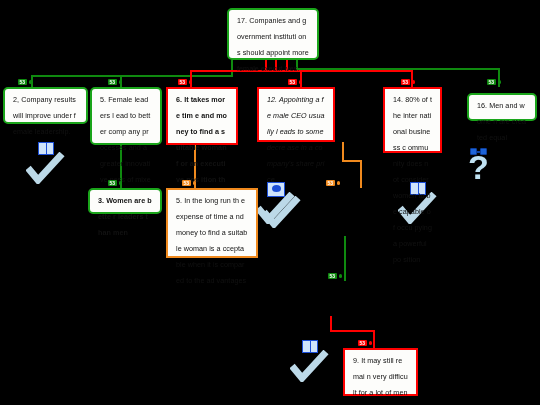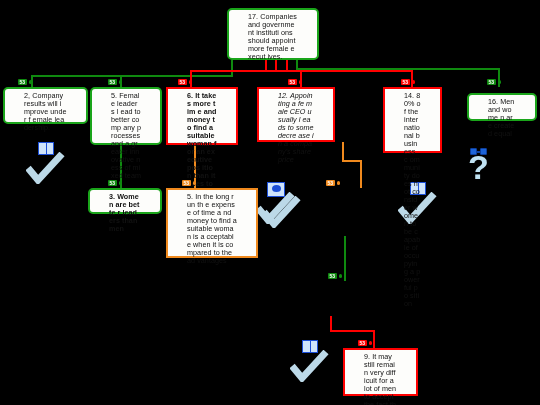--- a/index.html
+++ b/index.html
@@ -1,22 +1,22 @@
 <!DOCTYPE html>
 <html><head>
 <meta charset="utf-8">
 <style>
   html,body{margin:0;padding:0;background:#000;}
   body{width:540px;height:405px;overflow:hidden;position:relative;
        font-family:"Liberation Sans","DejaVu Sans",sans-serif;}
   #stage{position:relative;width:540px;height:405px;background:#000;}
 
   .node{position:absolute;background:#fdfdfb;border:2px solid #1aa51a;
-        border-radius:5px;box-sizing:border-box;padding:3px 19px;
-        font-size:7.2px;line-height:8px;color:#111;letter-spacing:.05px;
+        border-radius:5px;box-sizing:border-box;padding:3px 8px;
+        font-size:7.2px;line-height:16px;color:#111;letter-spacing:.05px;
         word-break:break-all;z-index:6;}
   .node.red{border-color:#ff0000;border-radius:0;}
   .node.orange{border-color:#f08a1e;border-radius:0;}
   .node.green{border-color:#1aa51a;border-radius:5px;}
 
   
   .ln{position:absolute;z-index:2;}
   .g{background:#0f8a0f;}
   .r{background:#ff0000;}
   .o{background:#f08a1e;}

